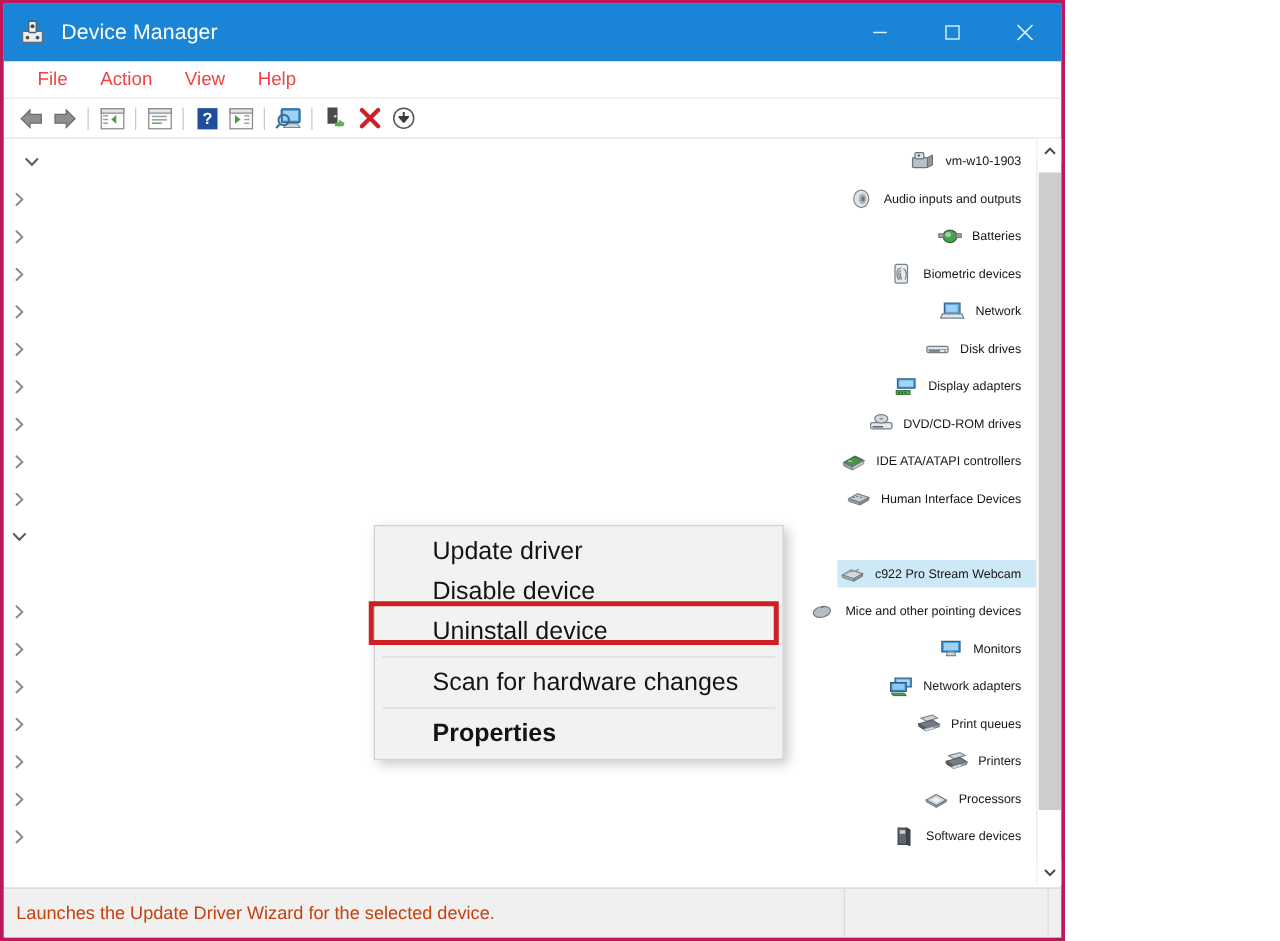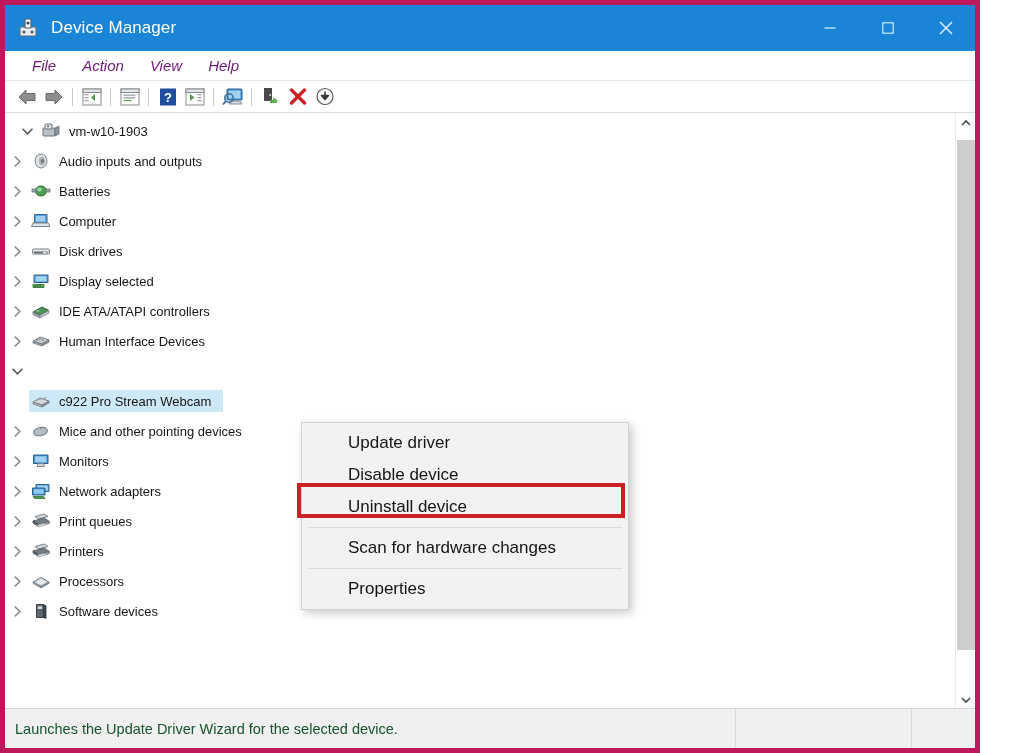--- a/index.html
+++ b/index.html
@@ -4,23 +4,23 @@
 <style>
   * { box-sizing: border-box; margin: 0; padding: 0; }
   html, body {
     width: 1024px; height: 753px;
     font-family: "Liberation Sans", sans-serif;
     background: #ffffff;
     overflow: hidden;
   }
   .window {
     position: relative;
-    width: 980px; height: 753px;
+    width: 852px; height: 753px;
     background: #ffffff;
-    border: 5px solid #be185d;
+    border: 3px solid #be185d;
     overflow: hidden;
   }
 
   
   .titlebar {
     position: relative;
     height: 46px;
     background: #1a85d6;
     display: flex;
     align-items: center;
@@ -58,23 +58,22 @@
     display: flex;
     align-items: center;
     padding-left: 14px;
     font-size: 15px;
     color: #1a1a1a;
     border-bottom: 1px solid #e8e8e8;
   }
   .menu-item {
     padding: 3px 13px 4px 13px;
     font-size: 15px;
-    color: #701a75;
+    color: #ef4444;
     cursor: default;
-    font-style: italic;
   }
 
   
   .toolbar {
     height: 32px;
     background: #ffffff;
     display: flex;
     align-items: center;
     padding-left: 8px;
     border-bottom: 1px solid #dcdcdc;
@@ -101,23 +100,24 @@
   .tree {
     position: relative;
     flex: 1 1 auto;
     overflow: hidden;
     padding-top: 3px;
   }
   .row {
     height: 30px;
     display: flex;
     align-items: center;
-    font-size: 13px;
+    font-size: 10px;
     color: #161616;
     white-space: nowrap;
+    justify-content: space-between;
   }
   .row .chev {
     width: 24px; height: 30px;
     display: flex; align-items: center; justify-content: center;
     flex: 0 0 auto;
     color: #707070;
   }
   .row .ico {
     width: 24px; height: 22px;
     flex: 0 0 auto;
@@ -163,21 +163,21 @@
     background: #f0f0f0;
     border-top: 1px solid #d6d6d6;
     display: flex;
     align-items: center;
   }
   .sb-pane {
     height: 40px;
     display: flex; align-items: center;
     padding-left: 10px;
     font-size: 14.5px;
-    color: #14532d;
+    color: #c2410c;
     border-right: 1px solid #d9d9d9;
   }
   .sb-pane.p1 { width: 731px; }
   .sb-pane.p2 { width: 176px; }
   .sb-pane.p3 { flex: 1 1 auto; border-right: none; }
 
   
   .ctxmenu {
     position: absolute;
     left: 296px; top: 417px;
@@ -186,25 +186,25 @@
     border: 1px solid #d2d2d2;
     box-shadow: 3px 3px 9px rgba(0,0,0,.22);
     padding: 4px 0 4px 0;
     z-index: 30;
   }
   .ctx-item {
     height: 32px;
     display: flex;
     align-items: center;
     padding-left: 46px;
-    font-size: 17px;
+    font-size: 20px;
     color: #141414;
     white-space: nowrap;
   }
-  .ctx-item.bold { font-weight: normal; }
+  .ctx-item.bold { font-weight: bold; }
   .ctx-sep {
     height: 1px;
     background: #dcdcdc;
     margin: 4px 6px 4px 6px;
   }
   .redbox {
     position: absolute;
     left: 292px; top: 478px;
     width: 328px; height: 35px;
     border: 4px solid #cc2025;
@@ -412,26 +412,45 @@
         </div>
         <div class="row depth1">
           <span class="chev">
             <svg width="9" height="11" viewBox="0 0 9 11">
               <path d="M2.2 1 L6.8 5.5 L2.2 10" fill="none" stroke="#8a8a8a" stroke-width="1.6" stroke-linecap="round"></path>
             </svg>
           </span>
           <span class="lbl-wrap">
             <span class="ico">
               <svg class="gi" width="20" height="18" viewBox="0 0 20 18">
+                <rect x="5" y="1.5" width="10" height="15" rx="1.5" fill="#e8ebee" stroke="#7a8288" stroke-width="1"></rect>
+                <path d="M10 4.5 C7.6 4.5 6.5 6.5 6.5 9 C6.5 11 7.3 13 8 14" fill="none" stroke="#7d858b" stroke-width="1"></path>
+                <path d="M10 6.5 C8.6 6.5 8 7.8 8 9.3 C8 11 8.6 12.6 9.2 13.6" fill="none" stroke="#7d858b" stroke-width="1"></path>
+                <path d="M10 8.5 C9.4 8.5 9.3 9.4 9.4 10.3 C9.5 11.6 9.9 12.8 10.4 13.5" fill="none" stroke="#7d858b" stroke-width="1"></path>
+                <path d="M11.8 5 C13.4 5.8 14 7.3 14 9.3 C14 11 13.6 12.5 13 13.6" fill="none" stroke="#7d858b" stroke-width="1"></path>
+              </svg>
+            </span>
+            <span class="lbl">Biometric devices</span>
+          </span>
+        </div>
+        <div class="row depth1">
+          <span class="chev">
+            <svg width="9" height="11" viewBox="0 0 9 11">
+              <path d="M2.2 1 L6.8 5.5 L2.2 10" fill="none" stroke="#8a8a8a" stroke-width="1.6" stroke-linecap="round"></path>
+            </svg>
+          </span>
+          <span class="lbl-wrap">
+            <span class="ico">
+              <svg class="gi" width="20" height="18" viewBox="0 0 20 18">
                 <path d="M3.5 2.5 L16 2.5 L16 11 L3.5 11 Z" fill="#5ba4de" stroke="#36648f" stroke-width="1"></path>
                 <path d="M2 11 L17.5 11 L19 14.5 L0.5 14.5 Z" fill="#dfe4e8" stroke="#7b848a" stroke-width="1"></path>
                 <rect x="5" y="4" width="9" height="5.5" fill="#9fd0f2"></rect>
               </svg>
             </span>
-            <span class="lbl">Computer</span>
+            <span class="lbl">Network</span>
           </span>
         </div>
         <div class="row depth1">
           <span class="chev">
             <svg width="9" height="11" viewBox="0 0 9 11">
               <path d="M2.2 1 L6.8 5.5 L2.2 10" fill="none" stroke="#8a8a8a" stroke-width="1.6" stroke-linecap="round"></path>
             </svg>
           </span>
           <span class="lbl-wrap">
             <span class="ico">
@@ -455,21 +474,39 @@
             <span class="ico">
               <svg class="gi" width="20" height="18" viewBox="0 0 20 18">
                 <path d="M3 3 L17 3 L17 10.5 L3 10.5 Z" fill="#4fa0dc" stroke="#33608c" stroke-width="1"></path>
                 <rect x="4.5" y="4.3" width="11" height="5" fill="#a2d6f4"></rect>
                 <path d="M2 12.5 L13 12.5 L13 15.5 L2 15.5 Z" fill="#57a85a" stroke="#3a7a3d" stroke-width="0.9"></path>
                 <rect x="3.5" y="13.4" width="1.4" height="1.3" fill="#2c5c2f"></rect>
                 <rect x="6" y="13.4" width="1.4" height="1.3" fill="#2c5c2f"></rect>
                 <rect x="8.5" y="13.4" width="1.4" height="1.3" fill="#2c5c2f"></rect>
               </svg>
             </span>
-            <span class="lbl">Display selected</span>
+            <span class="lbl">Display adapters</span>
+          </span>
+        </div>
+        <div class="row depth1">
+          <span class="chev">
+            <svg width="9" height="11" viewBox="0 0 9 11">
+              <path d="M2.2 1 L6.8 5.5 L2.2 10" fill="none" stroke="#8a8a8a" stroke-width="1.6" stroke-linecap="round"></path>
+            </svg>
+          </span>
+          <span class="lbl-wrap">
+            <span class="ico">
+              <svg class="gi" width="20" height="18" viewBox="0 0 20 18">
+                <rect x="1.5" y="8" width="17" height="5" rx="1.2" fill="#e6e9ec" stroke="#767e84" stroke-width="1"></rect>
+                <ellipse cx="10" cy="5" rx="5.2" ry="3.4" fill="#d6dade" stroke="#7b838a" stroke-width="1"></ellipse>
+                <ellipse cx="10" cy="5" rx="1.5" ry="1" fill="#9aa2a8"></ellipse>
+                <rect x="3" y="11" width="8.5" height="0.9" fill="#2e3438"></rect>
+              </svg>
+            </span>
+            <span class="lbl">DVD/CD-ROM drives</span>
           </span>
         </div>
         <div class="row depth1">
           <span class="chev">
             <svg width="9" height="11" viewBox="0 0 9 11">
               <path d="M2.2 1 L6.8 5.5 L2.2 10" fill="none" stroke="#8a8a8a" stroke-width="1.6" stroke-linecap="round"></path>
             </svg>
           </span>
           <span class="lbl-wrap">
             <span class="ico">

